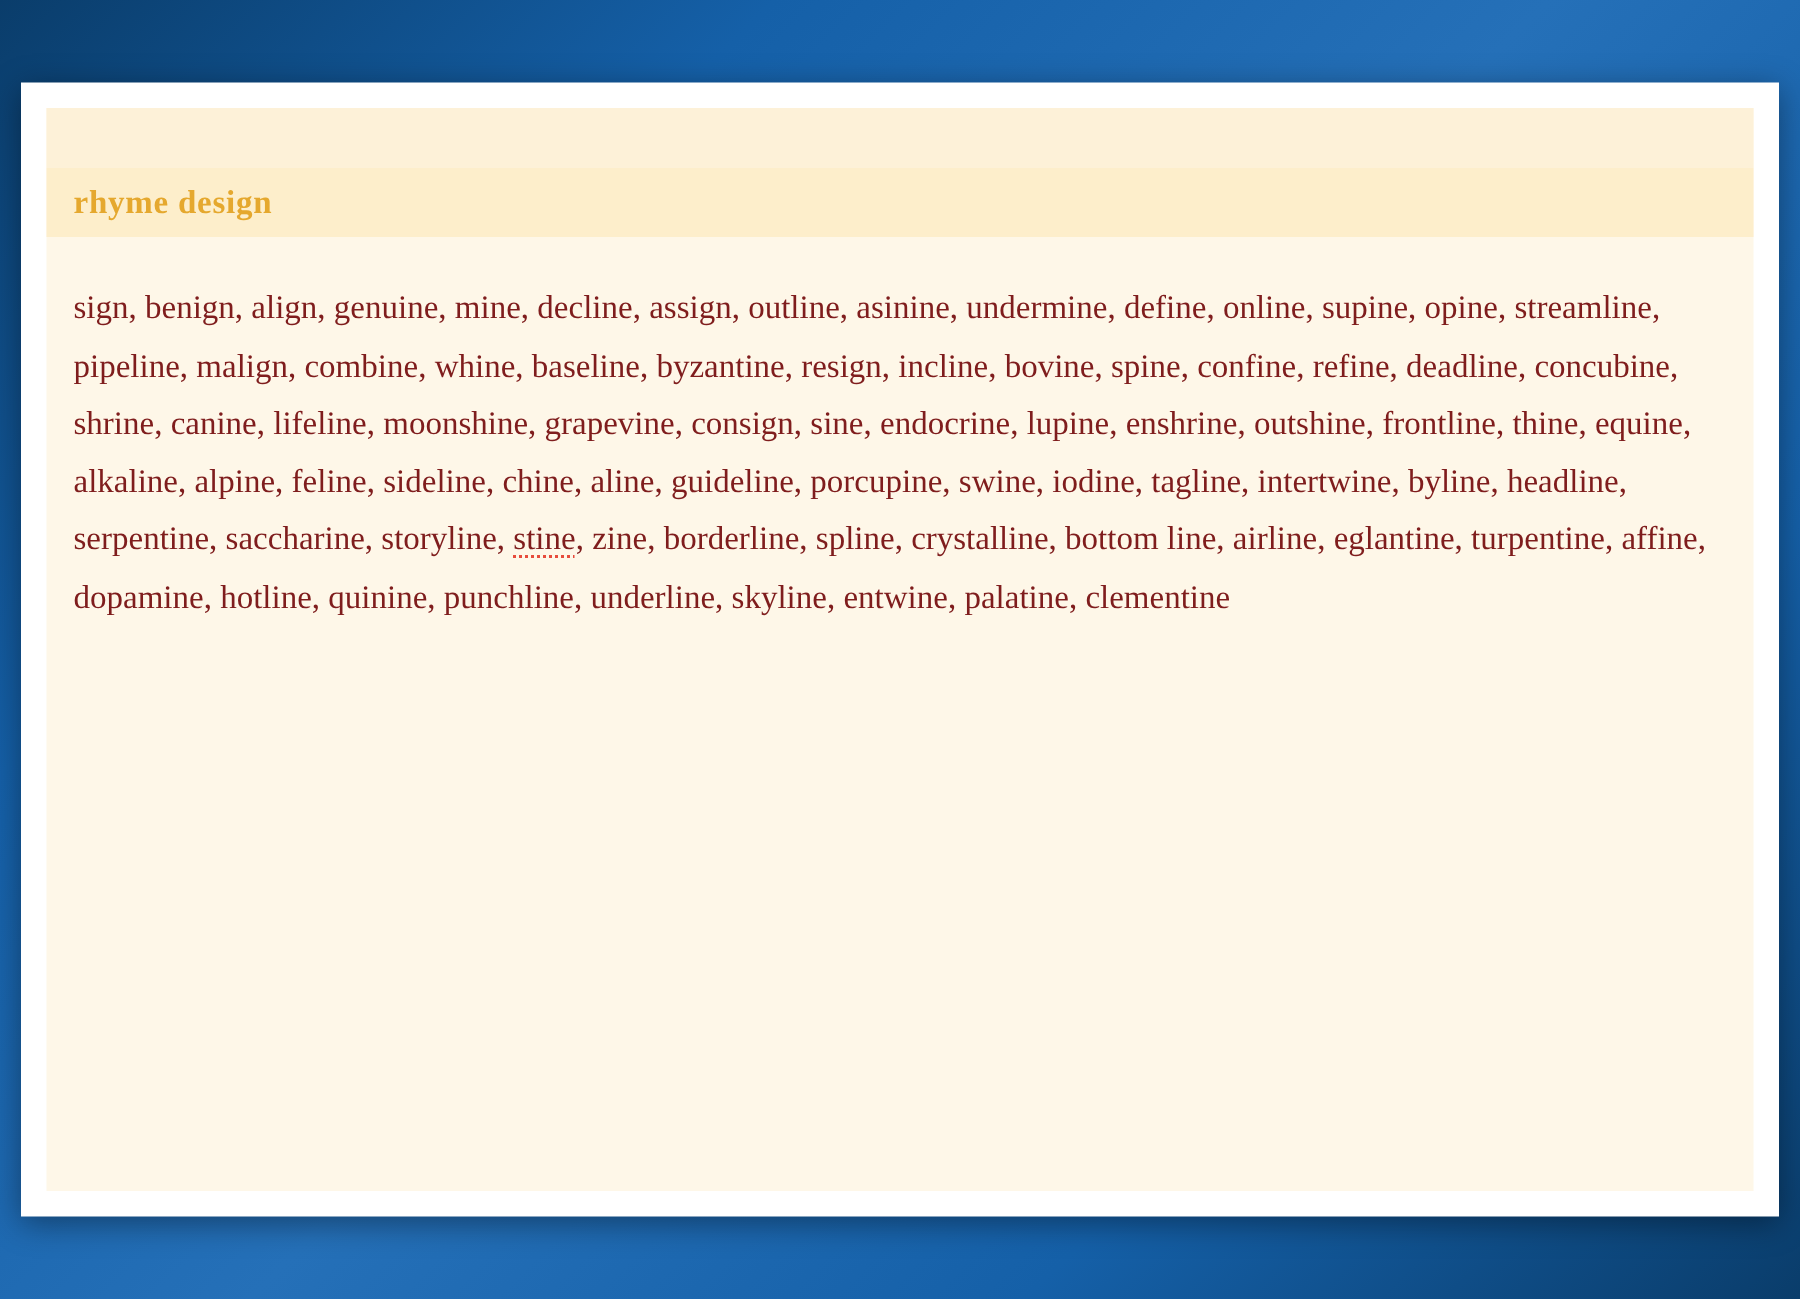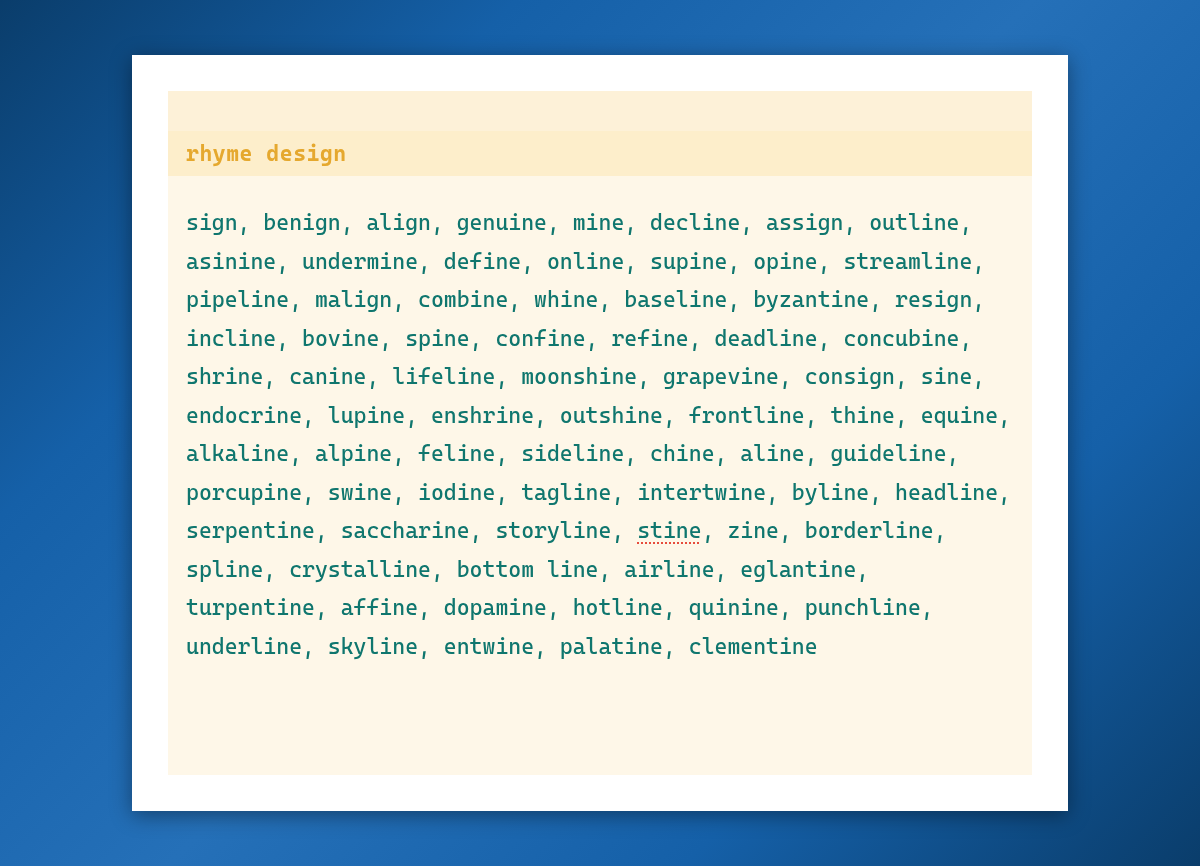--- a/index.html
+++ b/index.html
@@ -10,25 +10,26 @@
     body {
       width: 1200px;
       height: 866px;
       background: linear-gradient(135deg, #0a3d6b 0%, #1560a8 25%, #2570b8 50%, #1560a8 75%, #0a3d6b 100%);
       display: flex;
       align-items: center;
       justify-content: center;
       font-family: "SF Mono", Monaco, "Cascadia Code", "Roboto Mono", Consolas, "Courier New", monospace;
     }
     .card {
-      width: 936px;
+      width: 1172px;
       height: 756px;
       background: #ffffff;
       box-shadow: 0 4px 20px rgba(0, 0, 0, 0.4);
-      padding: 36px;
+      padding: 17px;
+      font-family: Liberation Serif, serif;
     }
     .inner {
       background: #fef7e8;
       height: 100%;
       width: 100%;
     }
     .header-spacer {
       height: 40px;
       background: #fdf1d8;
     }
@@ -37,21 +38,21 @@
       padding: 10px 18px;
       font-size: 22px;
       font-weight: bold;
       color: #e5a82e;
       letter-spacing: 0.5px;
     }
     .content {
       padding: 28px 18px 18px 18px;
       font-size: 22px;
       line-height: 1.75;
-      color: #0f766e;
+      color: #7f1d1d;
       word-wrap: break-word;
     }
     .word {
       display: inline;
     }
     .misspelled {
       text-decoration-line: underline;
       text-decoration-style: dotted;
       text-decoration-color: #e74c3c;
       text-decoration-thickness: 2px;

